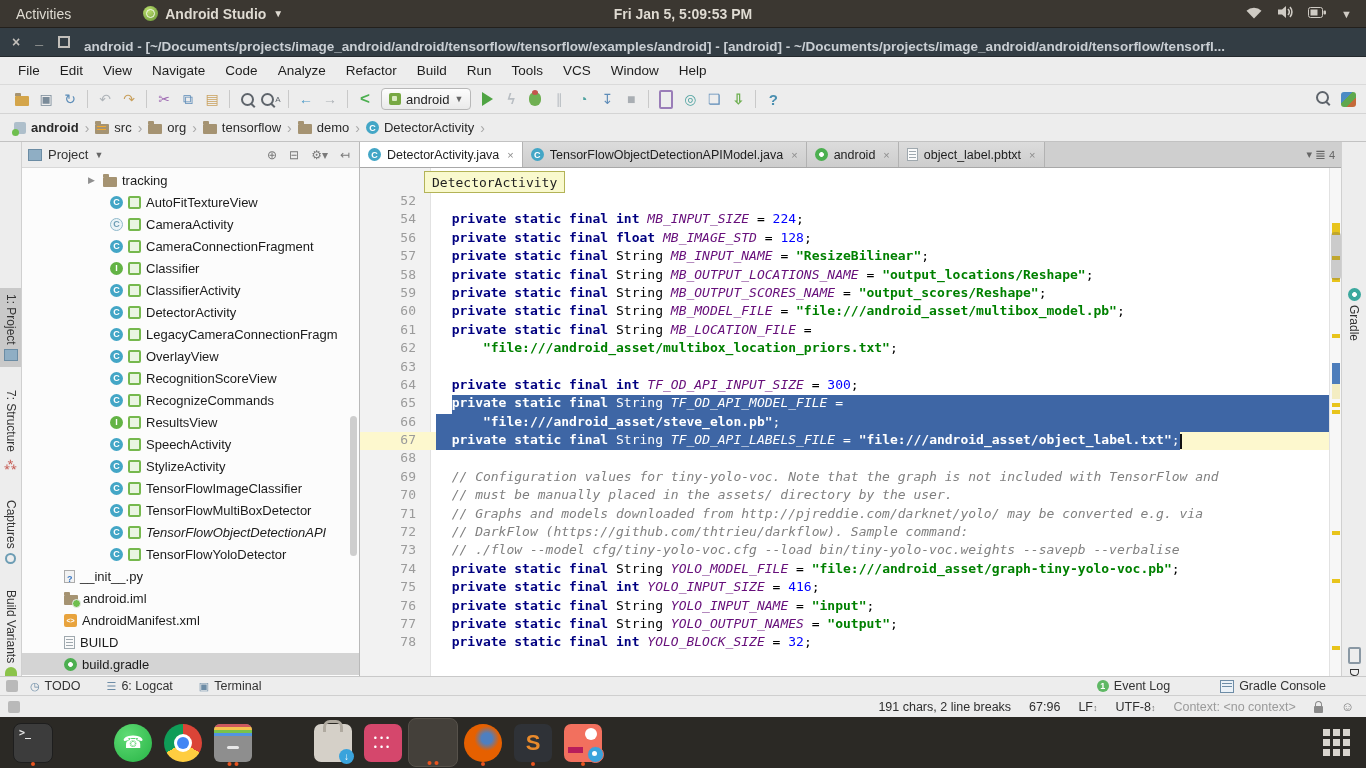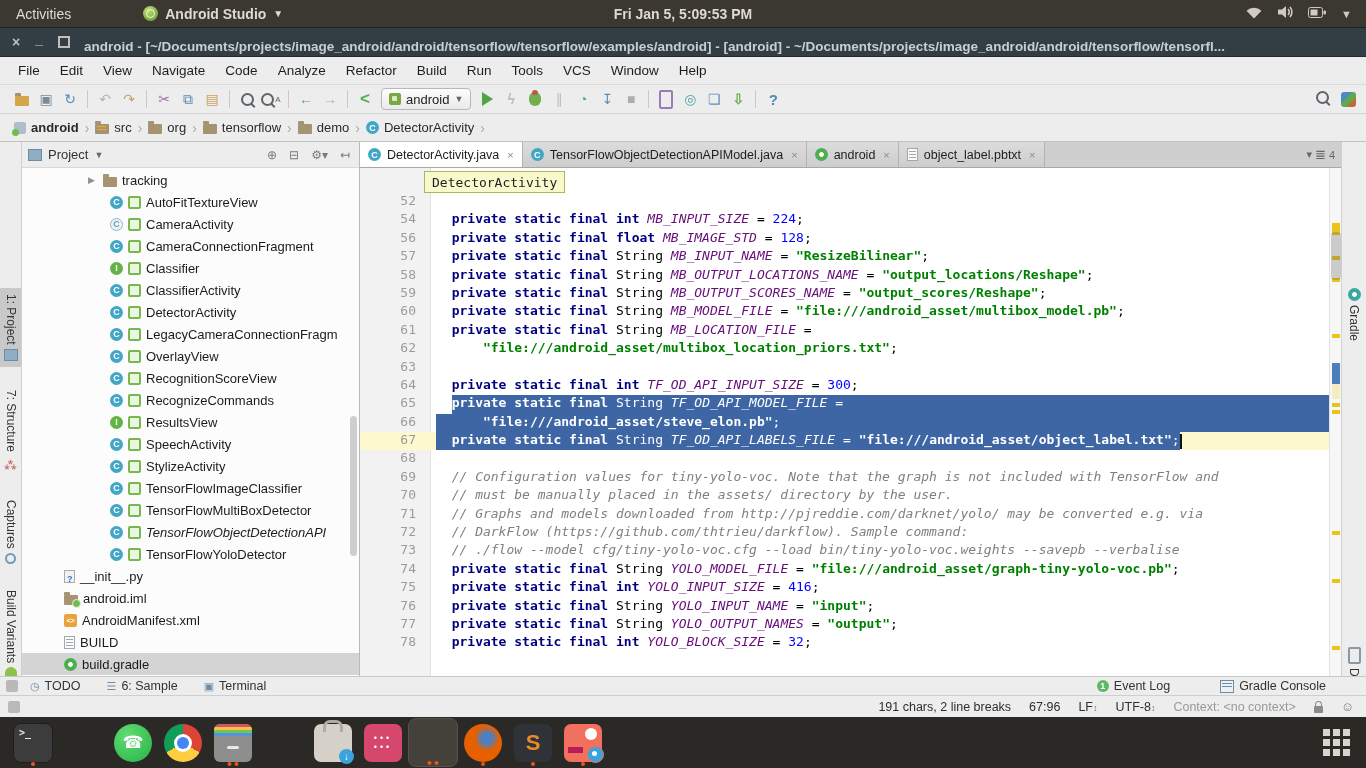--- a/index.html
+++ b/index.html
@@ -614,21 +614,21 @@
 
   <div class="bottombar">
     <span style="width:12px;height:12px;background:#B9B9B9;border-radius:2px;margin:0 12px 0 6px;"></span>
     <span id="bottom-left" style="display:flex;align-items:center;">
         <span class="bwi">
           <span class="bic">◷</span>
           <span>TODO</span>
         </span>
         <span class="bwi">
           <span class="bic">☰</span>
-          <span>6: Sample</span>
+          <span>6: Logcat</span>
         </span>
         <span class="bwi">
           <span class="bic">▣</span>
           <span>Terminal</span>
         </span>
       </span>
     <span class="bott-right" id="bottom-right">
         <span class="bwi">
           <span class="evt-badge">1</span>
           <span>Event Log</span>

